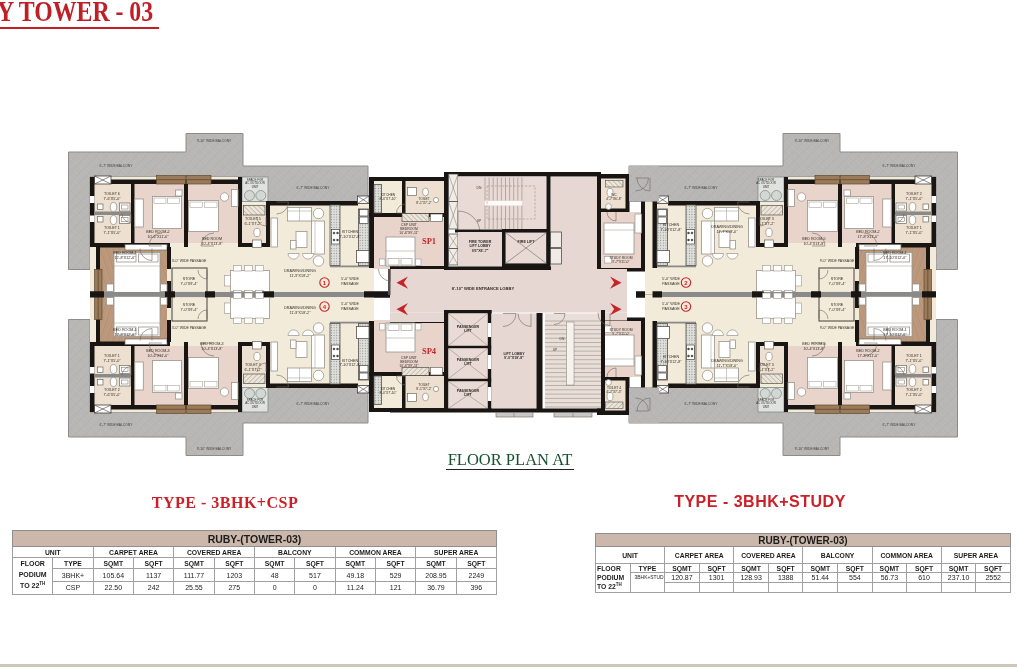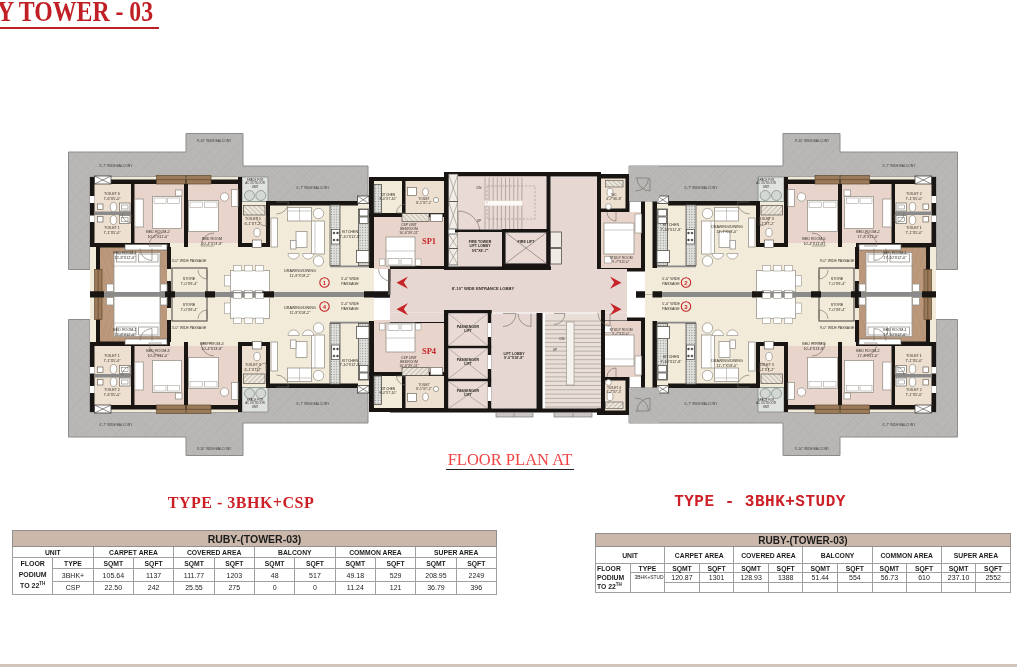--- a/index.html
+++ b/index.html
@@ -525,27 +525,27 @@
 <circle cx="686" cy="282.5" r="4.7" fill="none" stroke="#c62428" stroke-width="1.1"></circle>
 <text x="686" y="284.7" fill="#c62428" text-anchor="middle" style="font-family:&quot;Liberation Sans&quot;,sans-serif;font-size:6px;font-weight:bold;">2</text>
 <circle cx="686" cy="306.5" r="4.7" fill="none" stroke="#c62428" stroke-width="1.1"></circle>
 <text x="686" y="308.7" fill="#c62428" text-anchor="middle" style="font-family:&quot;Liberation Sans&quot;,sans-serif;font-size:6px;font-weight:bold;">3</text>
   </svg>
 
 <div class="abs" style="left:-3px;top:-5px;color:#c01f25;font-family:'Liberation Serif',serif;font-weight:bold;font-size:29px;white-space:nowrap;transform:scaleX(0.82);transform-origin:0 0">Y TOWER - 03</div>
 
 <div class="abs" style="left:0;top:27px;width:159px;height:2.4px;background:#c01f25"></div>
 
-<div class="abs" style="left:380px;top:450px;width:260px;text-align:center;font-family:'Liberation Serif',serif;font-size:17px;color:#ef4444">
+<div class="abs" style="left:380px;top:450px;width:260px;text-align:center;font-family:'Liberation Serif',serif;font-size:17px;color:#14532d">
 <span style="border-bottom:1.2px solid #222;padding:0 2px;font-size:16.5px">FLOOR PLAN AT</span><br>
 </div>
 
-<div class="abs" style="left:116px;top:494px;width:250px;text-align:center;color:#cc1f26;font-family:'Liberation Serif',serif;font-weight:bold;font-size:16px;letter-spacing:0.5px">TYPE - 3BHK+CSP</div>
-
-<div class="abs" style="left:630px;top:493px;width:260px;text-align:center;color:#cc1f26;font-family:Liberation Mono, monospace;font-weight:bold;font-size:16px;letter-spacing:0.5px">TYPE - 3BHK+STUDY</div>
+<div class="abs" style="left:100px;top:494px;width:250px;text-align:center;color:#cc1f26;font-family:'Liberation Serif',serif;font-weight:bold;font-size:16px;letter-spacing:0.5px">TYPE - 3BHK+CSP</div>
+
+<div class="abs" style="left:630px;top:493px;width:260px;text-align:center;color:#cc1f26;font-family:Liberation Sans, sans-serif;font-weight:bold;font-size:16px;letter-spacing:0.5px">TYPE - 3BHK+STUDY</div>
 
 <div class="abs" style="left:12px;top:530px;width:485px">
 <table style="width:485px;table-layout:fixed">
 <tbody>
         <tr>
           <td colspan="12" style="background:#cbb8ab;height:15px;font-weight:bold;font-size:10.5px;border-color:#8f8f8f">RUBY-(TOWER-03)</td>
         </tr>
 <tr style="font-weight:bold;font-size:6.8px">
 <td colspan="2" style="width:86px;height:10px">UNIT</td>
 <td colspan="2" style="width:80px">CARPET AREA</td>

